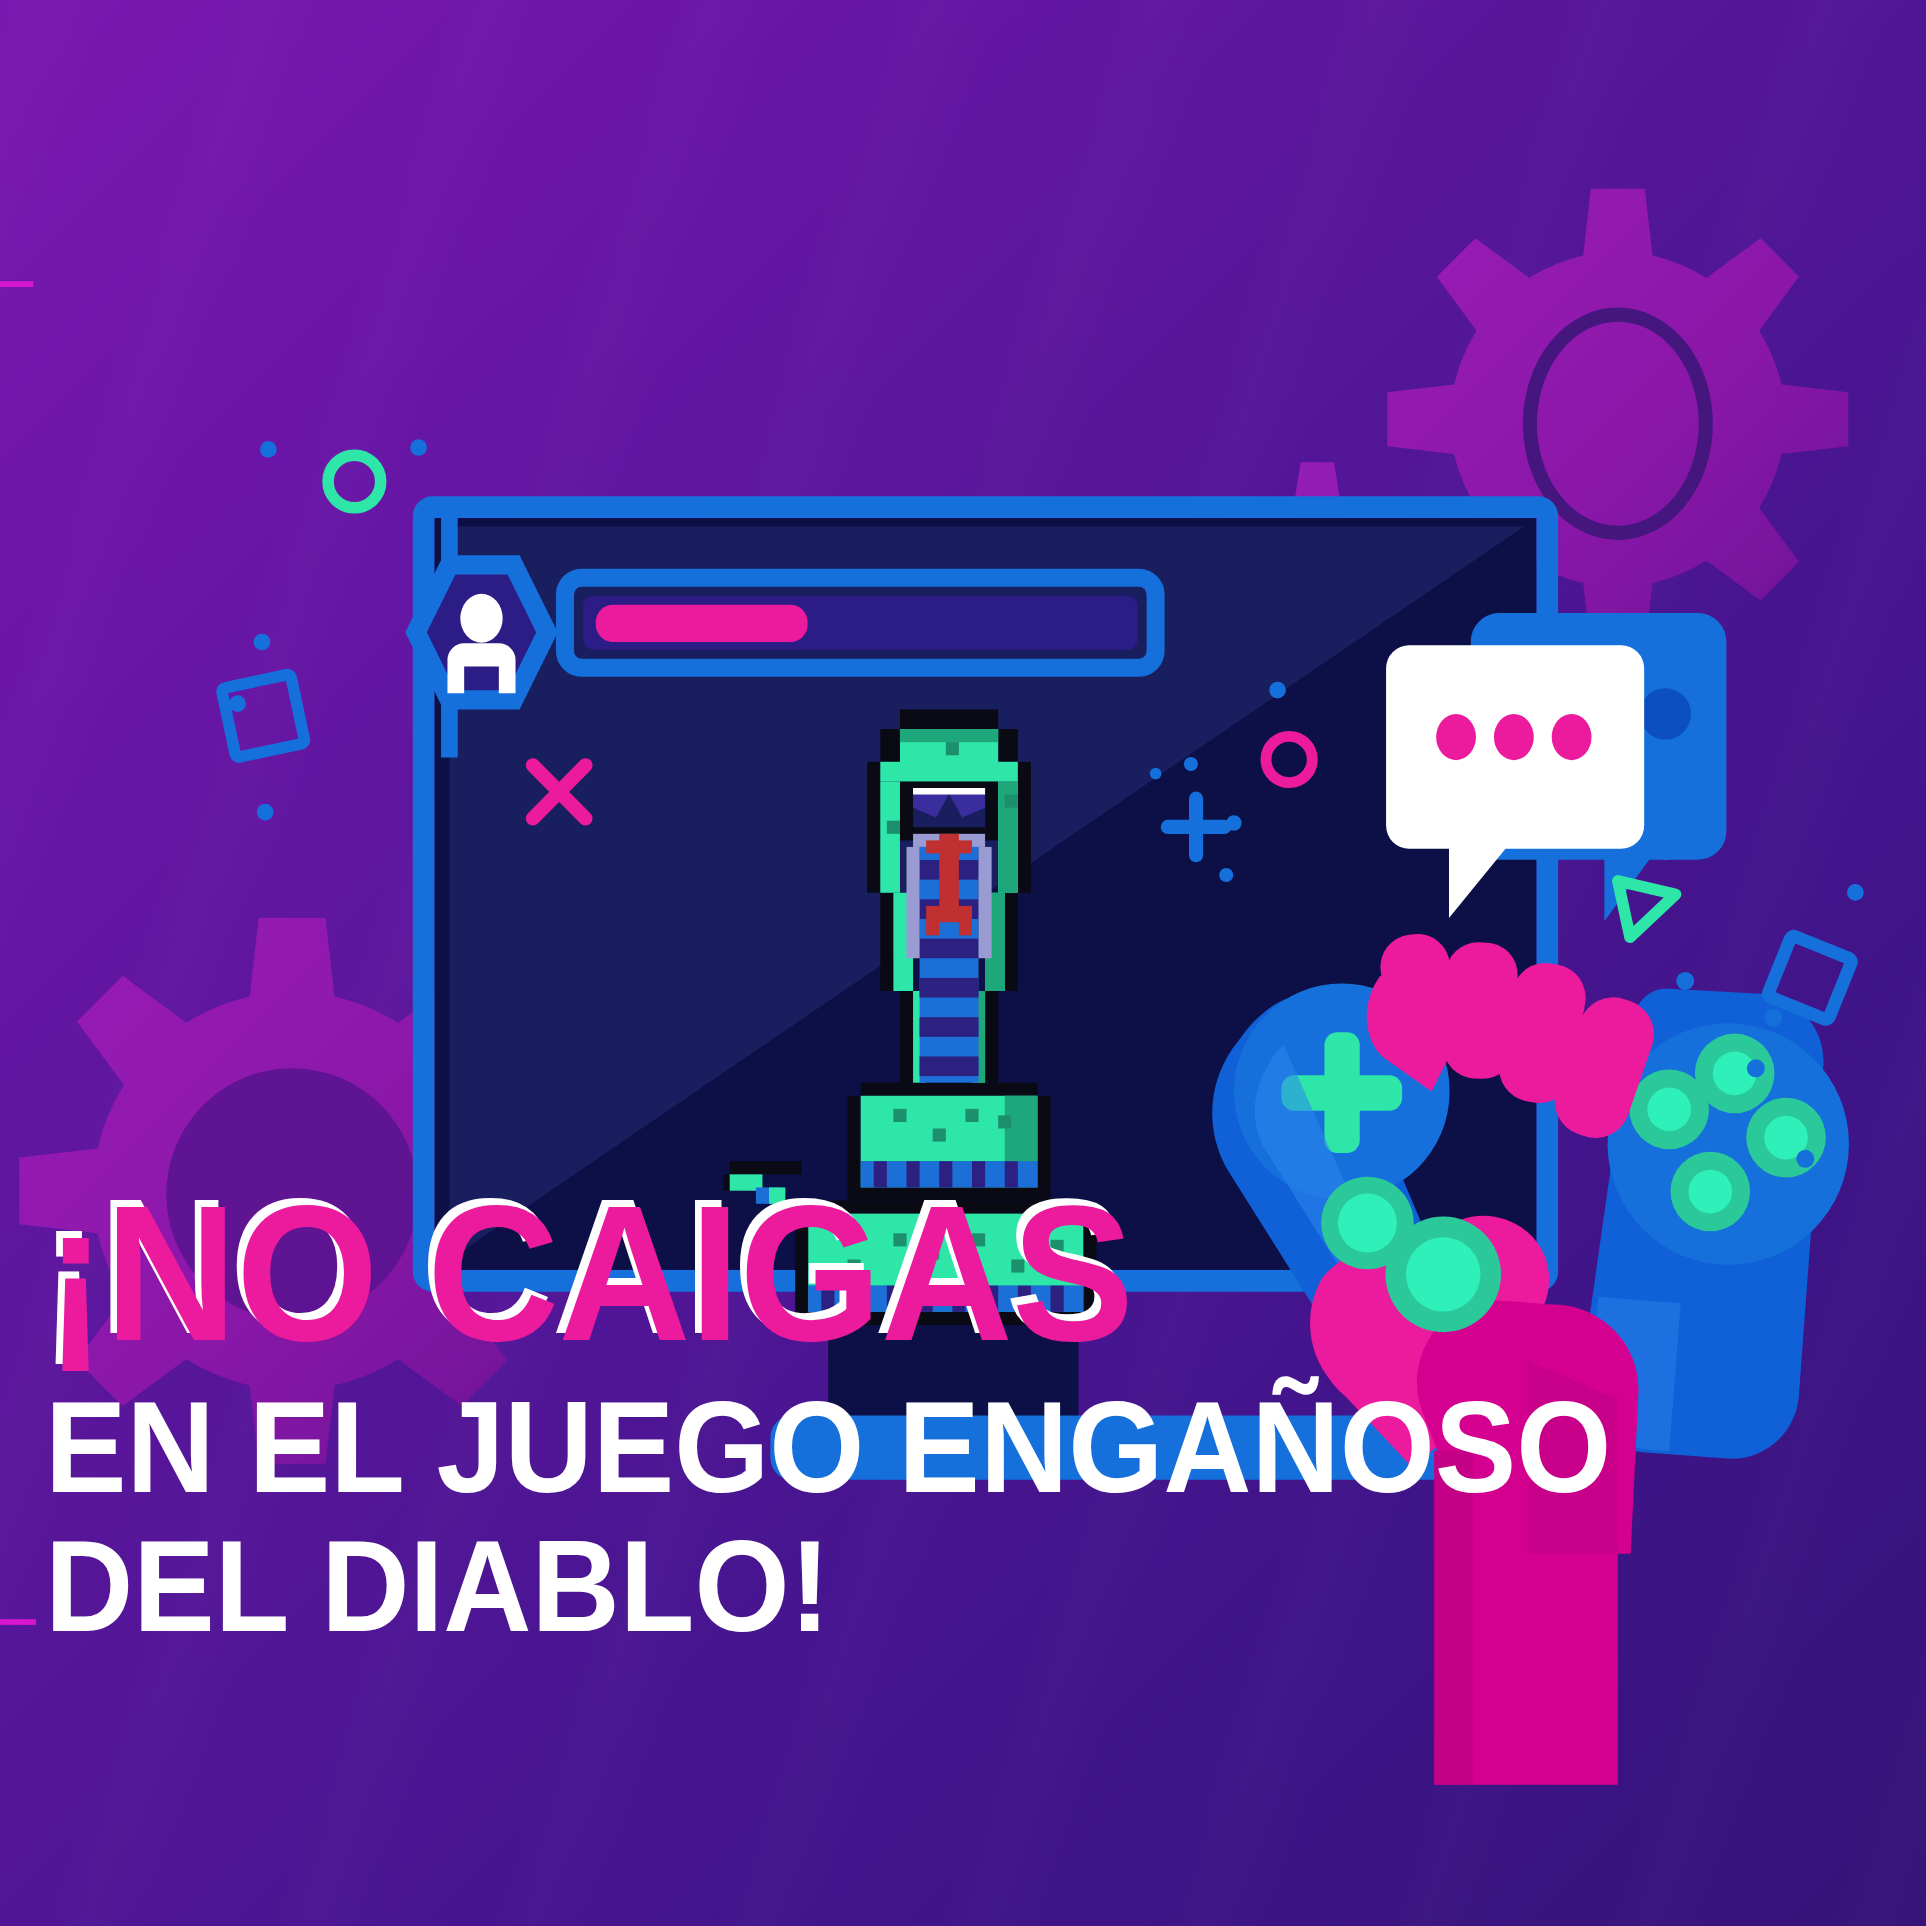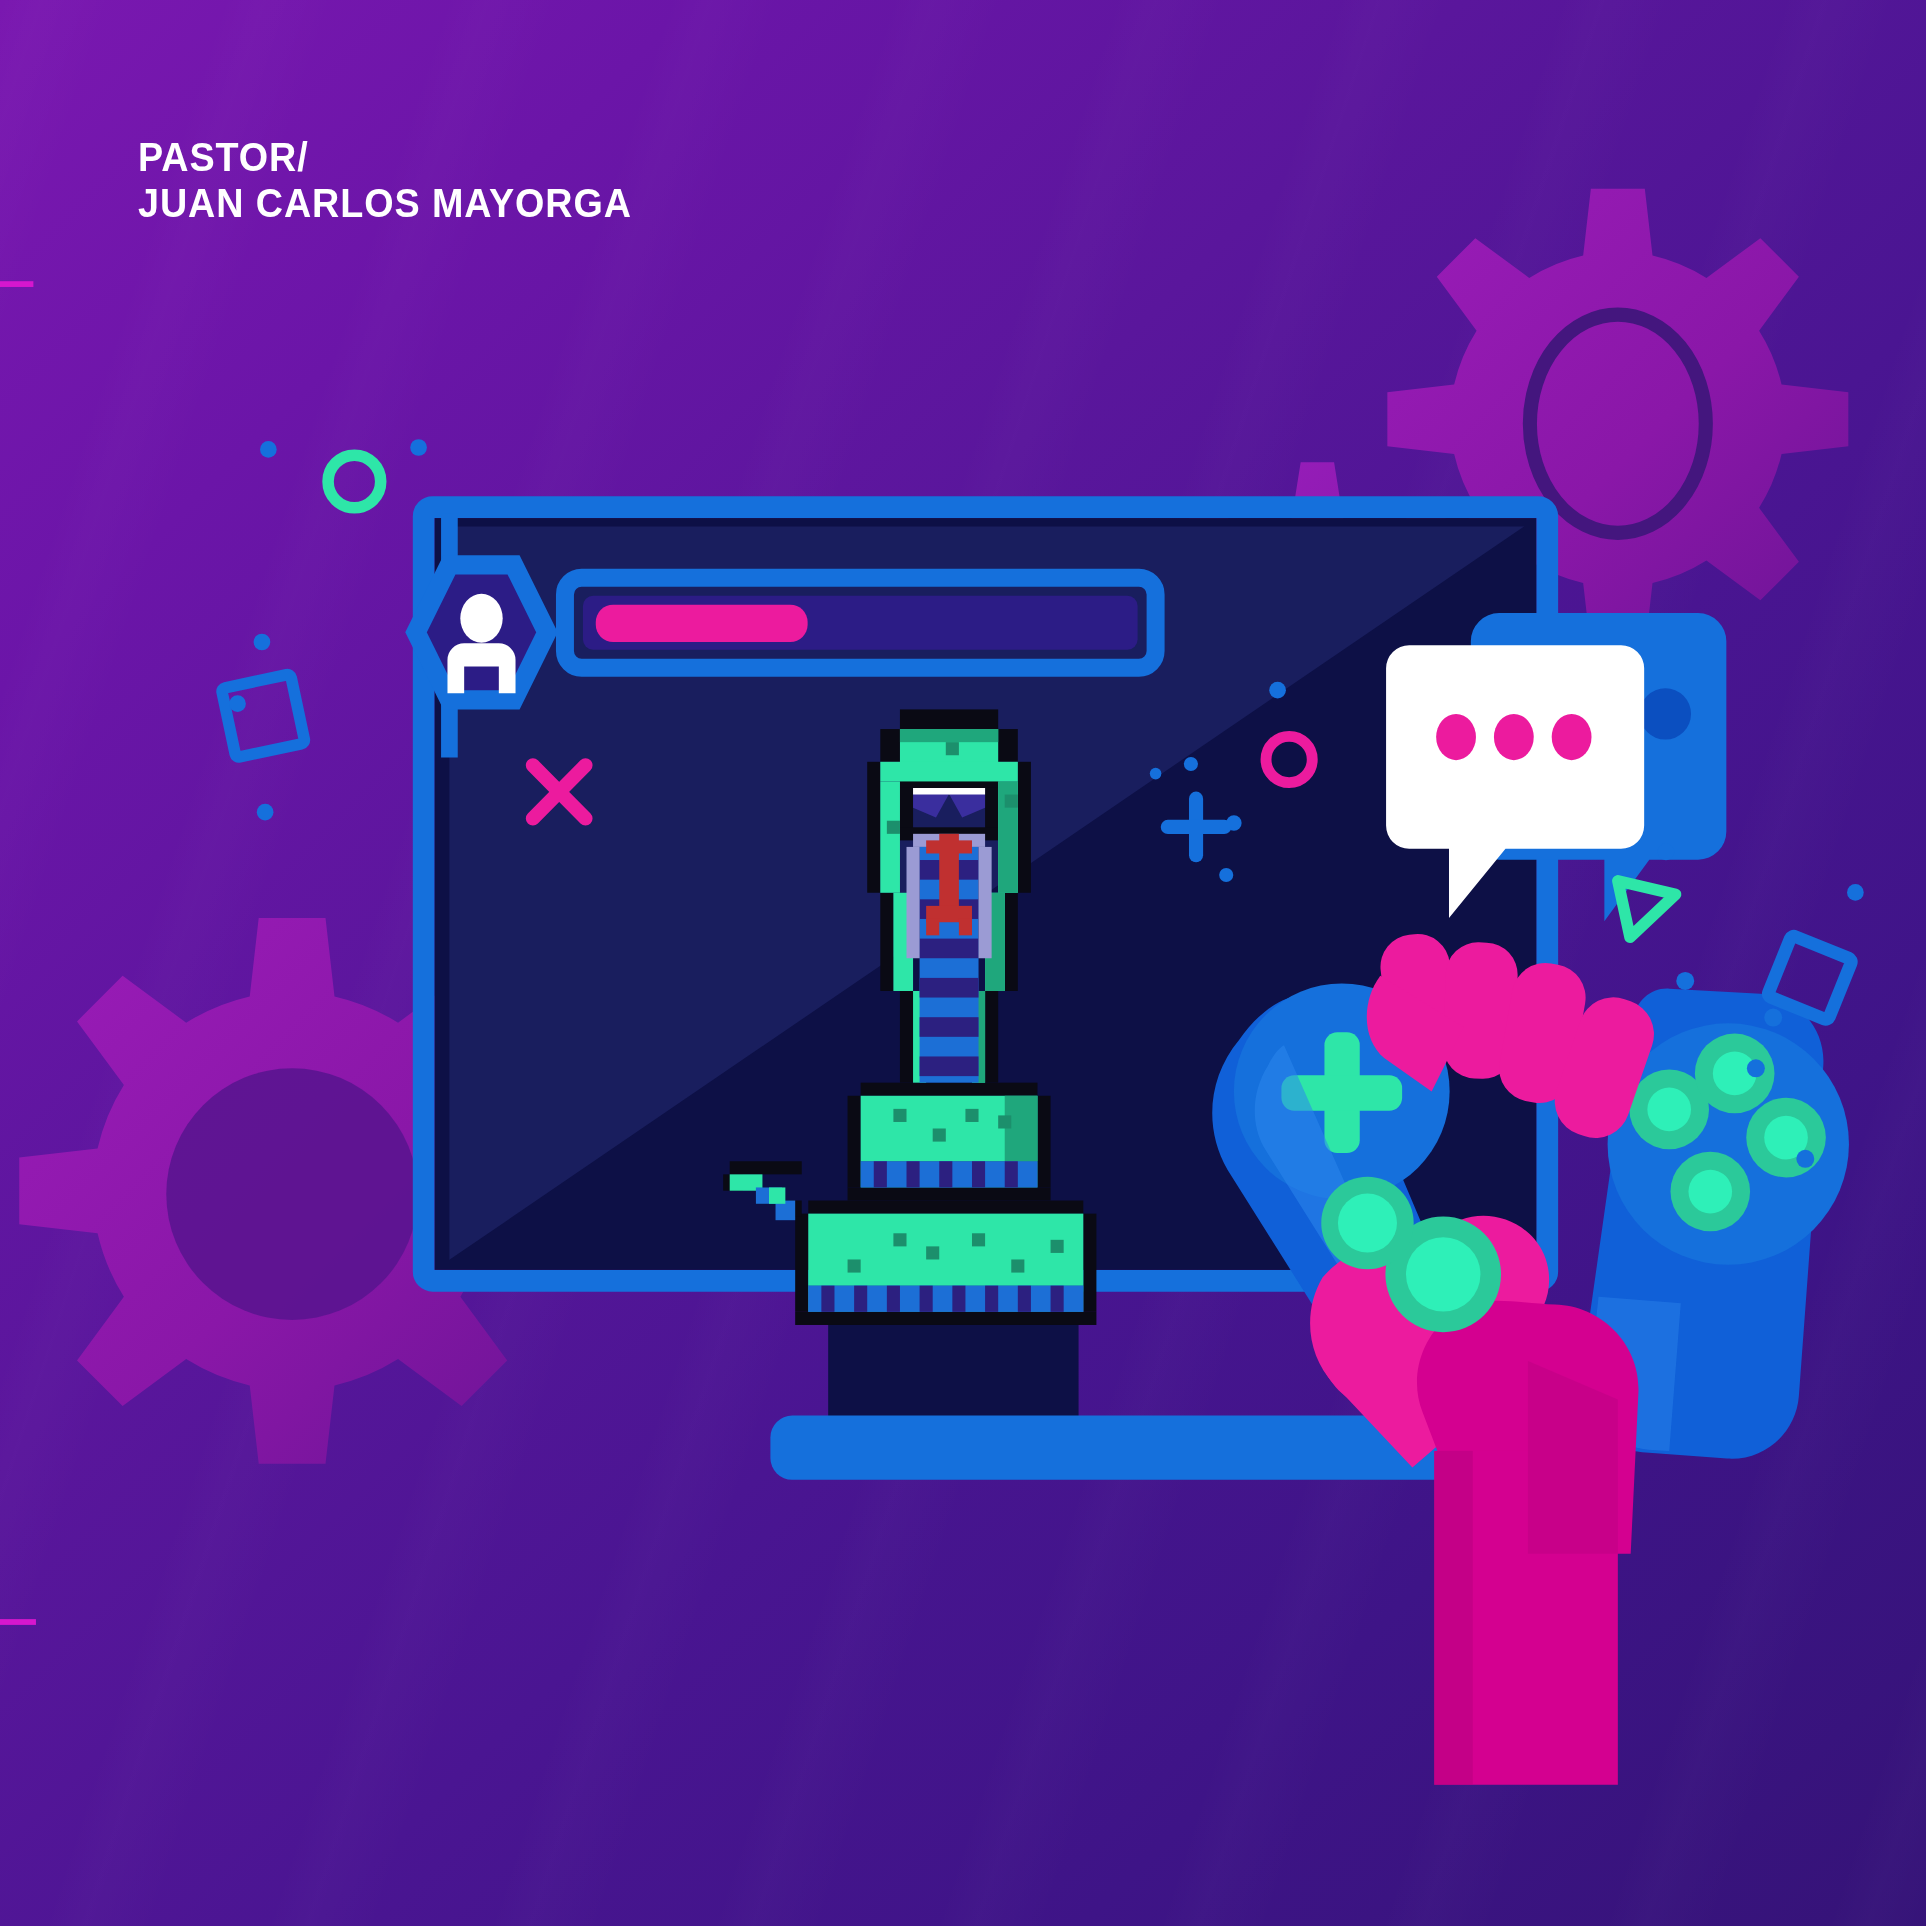--- a/index.html
+++ b/index.html
@@ -102,24 +102,20 @@
     <g transform="translate(455,1860)">
       <path fill="url(#gearGrad)" d="
         M-52,-430 l104,0 l14,122 a320,320 0 0 1 99,41 l99,-73 l71,71 l-73,99 a320,320 0 0 1 41,99 l122,14 l0,104
         l-122,14 a320,320 0 0 1 -41,99 l73,99 l-71,71 l-99,-73 a320,320 0 0 1 -99,41 l-14,122 l-104,0 l-14,-122
         a320,320 0 0 1 -99,-41 l-99,73 l-71,-71 l73,-99 a320,320 0 0 1 -41,-99 l-122,-14 l0,-104 l122,-14
         a320,320 0 0 1 41,-99 l-73,-99 l71,-71 l99,73 a320,320 0 0 1 99,-41 z"></path>
       <circle cx="0" cy="0" r="196" fill="#5B1590" opacity="0.92"></circle>
     </g>
   </svg>
 
-  <div class="header">
-    <div>PASTOR/</div>
-    <div>JUAN CARLOS MAYORGA</div>
-  </div>
 
   <svg class="layer" viewBox="0 0 3000 3000">
 
     <rect x="1290" y="1960" width="390" height="265" fill="#0D1046"></rect>
 
     <rect x="1200" y="2205" width="1120" height="100" rx="34" fill="#1570DC"></rect>
 
     <rect x="660" y="790" width="1750" height="1205" rx="14" fill="none" stroke="#1570DC" stroke-width="34"></rect>
 
     <rect x="677" y="807" width="1716" height="1171" fill="#0D1046"></rect>
@@ -401,15 +397,20 @@
       <circle cx="2735" cy="1664" r="14"></circle>
       <circle cx="2812" cy="1805" r="14"></circle>
       <circle cx="2595" cy="1327" r="13"></circle>
       <circle cx="2890" cy="1390" r="13"></circle>
     </g>
 
     <rect x="0" y="438" width="52" height="9" fill="#D617CE"></rect>
     <rect x="0" y="2522" width="56" height="9" fill="#D617CE"></rect>
   </svg>
 
+  <div class="headline">
+    <div class="hl-line hl-pink">¡NO CAIGAS</div>
+    <div class="hl-line hl-white hl-l2">EN EL JUEGO ENGAÑOSO</div>
+    <div class="hl-line hl-white hl-l3">DEL DIABLO!</div>
+  </div>
 
 </div>
 
 
 </body></html>

